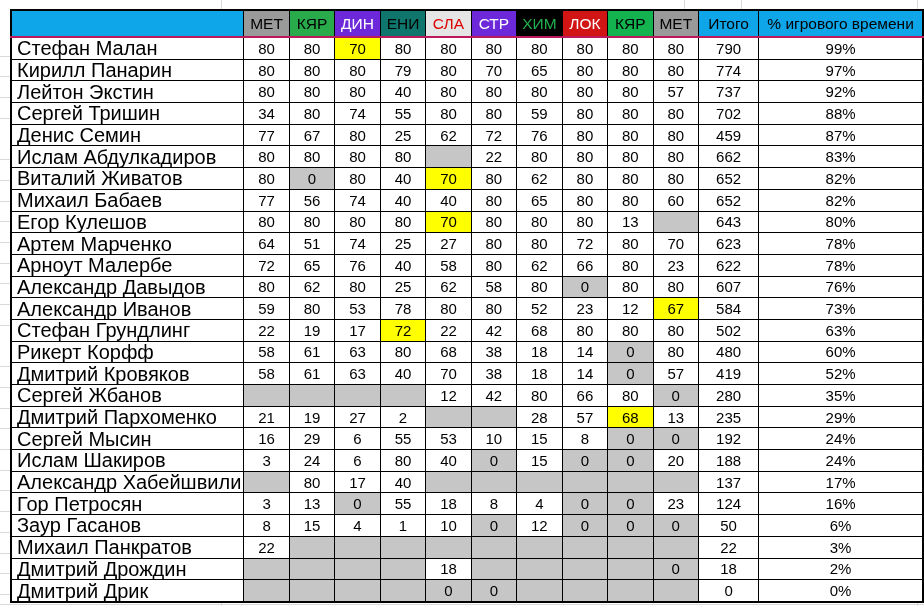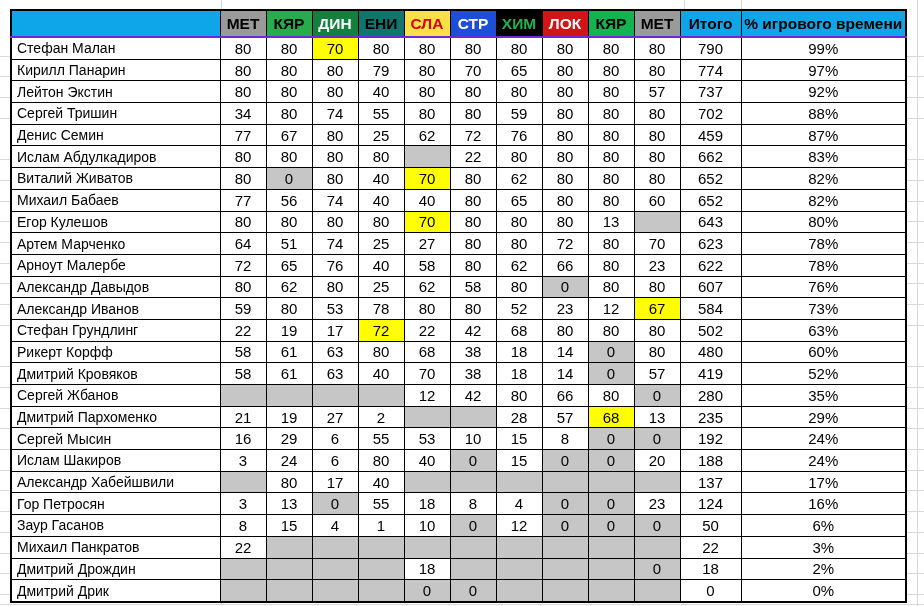--- a/index.html
+++ b/index.html
@@ -27,27 +27,27 @@
     padding:0 2px;
     font-size:15px;
     color:#000;
     text-align:center;
     vertical-align:middle;
     overflow:hidden;white-space:nowrap;
     height:20.7px;
     line-height:1;
   }
   #grid thead td{
-    font-weight:bold;
+    font-weight:normal;
     height:25px;
-    border-bottom:2px solid #6d28d9;
+    border-bottom:2px solid #be185d;
     font-size:15.5px;
   }
   #grid td.name{
-    text-align:left;padding-left:5px;font-size:14px;
+    text-align:left;padding-left:5px;font-size:20px;
   }
   #grid td.total{font-weight:normal;}
   #grid thead td.hdr-plain{background:#0ea5e9;color:#000;}
   #grid td.bg-y{background:#ffff00;}
   #grid td.bg-g{background:#c6c6c6;}
 </style>
 </head>
 <body>
 
 <div class="gl" style="left:917px;top:0;width:1px;height:606px;"></div>
@@ -73,24 +73,24 @@
       <col style="width: 46px;">
       <col style="width: 46px;">
       <col style="width: 61px;">
       <col style="width: 165px;">
     </colgroup>
   <thead>
       <tr>
         <td class="hdr-plain name"></td>
         <td style="background: rgb(154, 154, 154); color: rgb(0, 0, 0);">МЕТ</td>
         <td style="background: rgb(41, 171, 75); color: rgb(0, 0, 0);">КЯР</td>
-        <td style="background: #15803d; color: rgb(255, 255, 255); margin-top: 8px;">ДИН</td>
+        <td style="background: #6d28d9; color: rgb(255, 255, 255); margin-top: 8px;">ДИН</td>
         <td style="background: #0f766e; color: rgb(0, 0, 0);">ЕНИ</td>
-        <td style="background: #fde047; color: rgb(221, 0, 0);">СЛА</td>
-        <td style="background: #1d4ed8; color: rgb(255, 255, 255);">СТР</td>
+        <td style="background: #e5e5e5; color: rgb(221, 0, 0);">СЛА</td>
+        <td style="background: #6d28d9; color: rgb(255, 255, 255);">СТР</td>
         <td style="background: rgb(0, 0, 0); color: rgb(35, 177, 77);">ХИМ</td>
         <td style="background: rgb(209, 20, 20); color: rgb(255, 255, 255);">ЛОК</td>
         <td style="background: rgb(19, 179, 80); color: rgb(0, 0, 0);">КЯР</td>
         <td style="background: rgb(154, 154, 154); color: rgb(0, 0, 0);">МЕТ</td>
         <td class="hdr-plain">Итого</td>
         <td class="hdr-plain">% игрового времени</td>
       </tr>
     </thead>
   <tbody>
       <tr>

